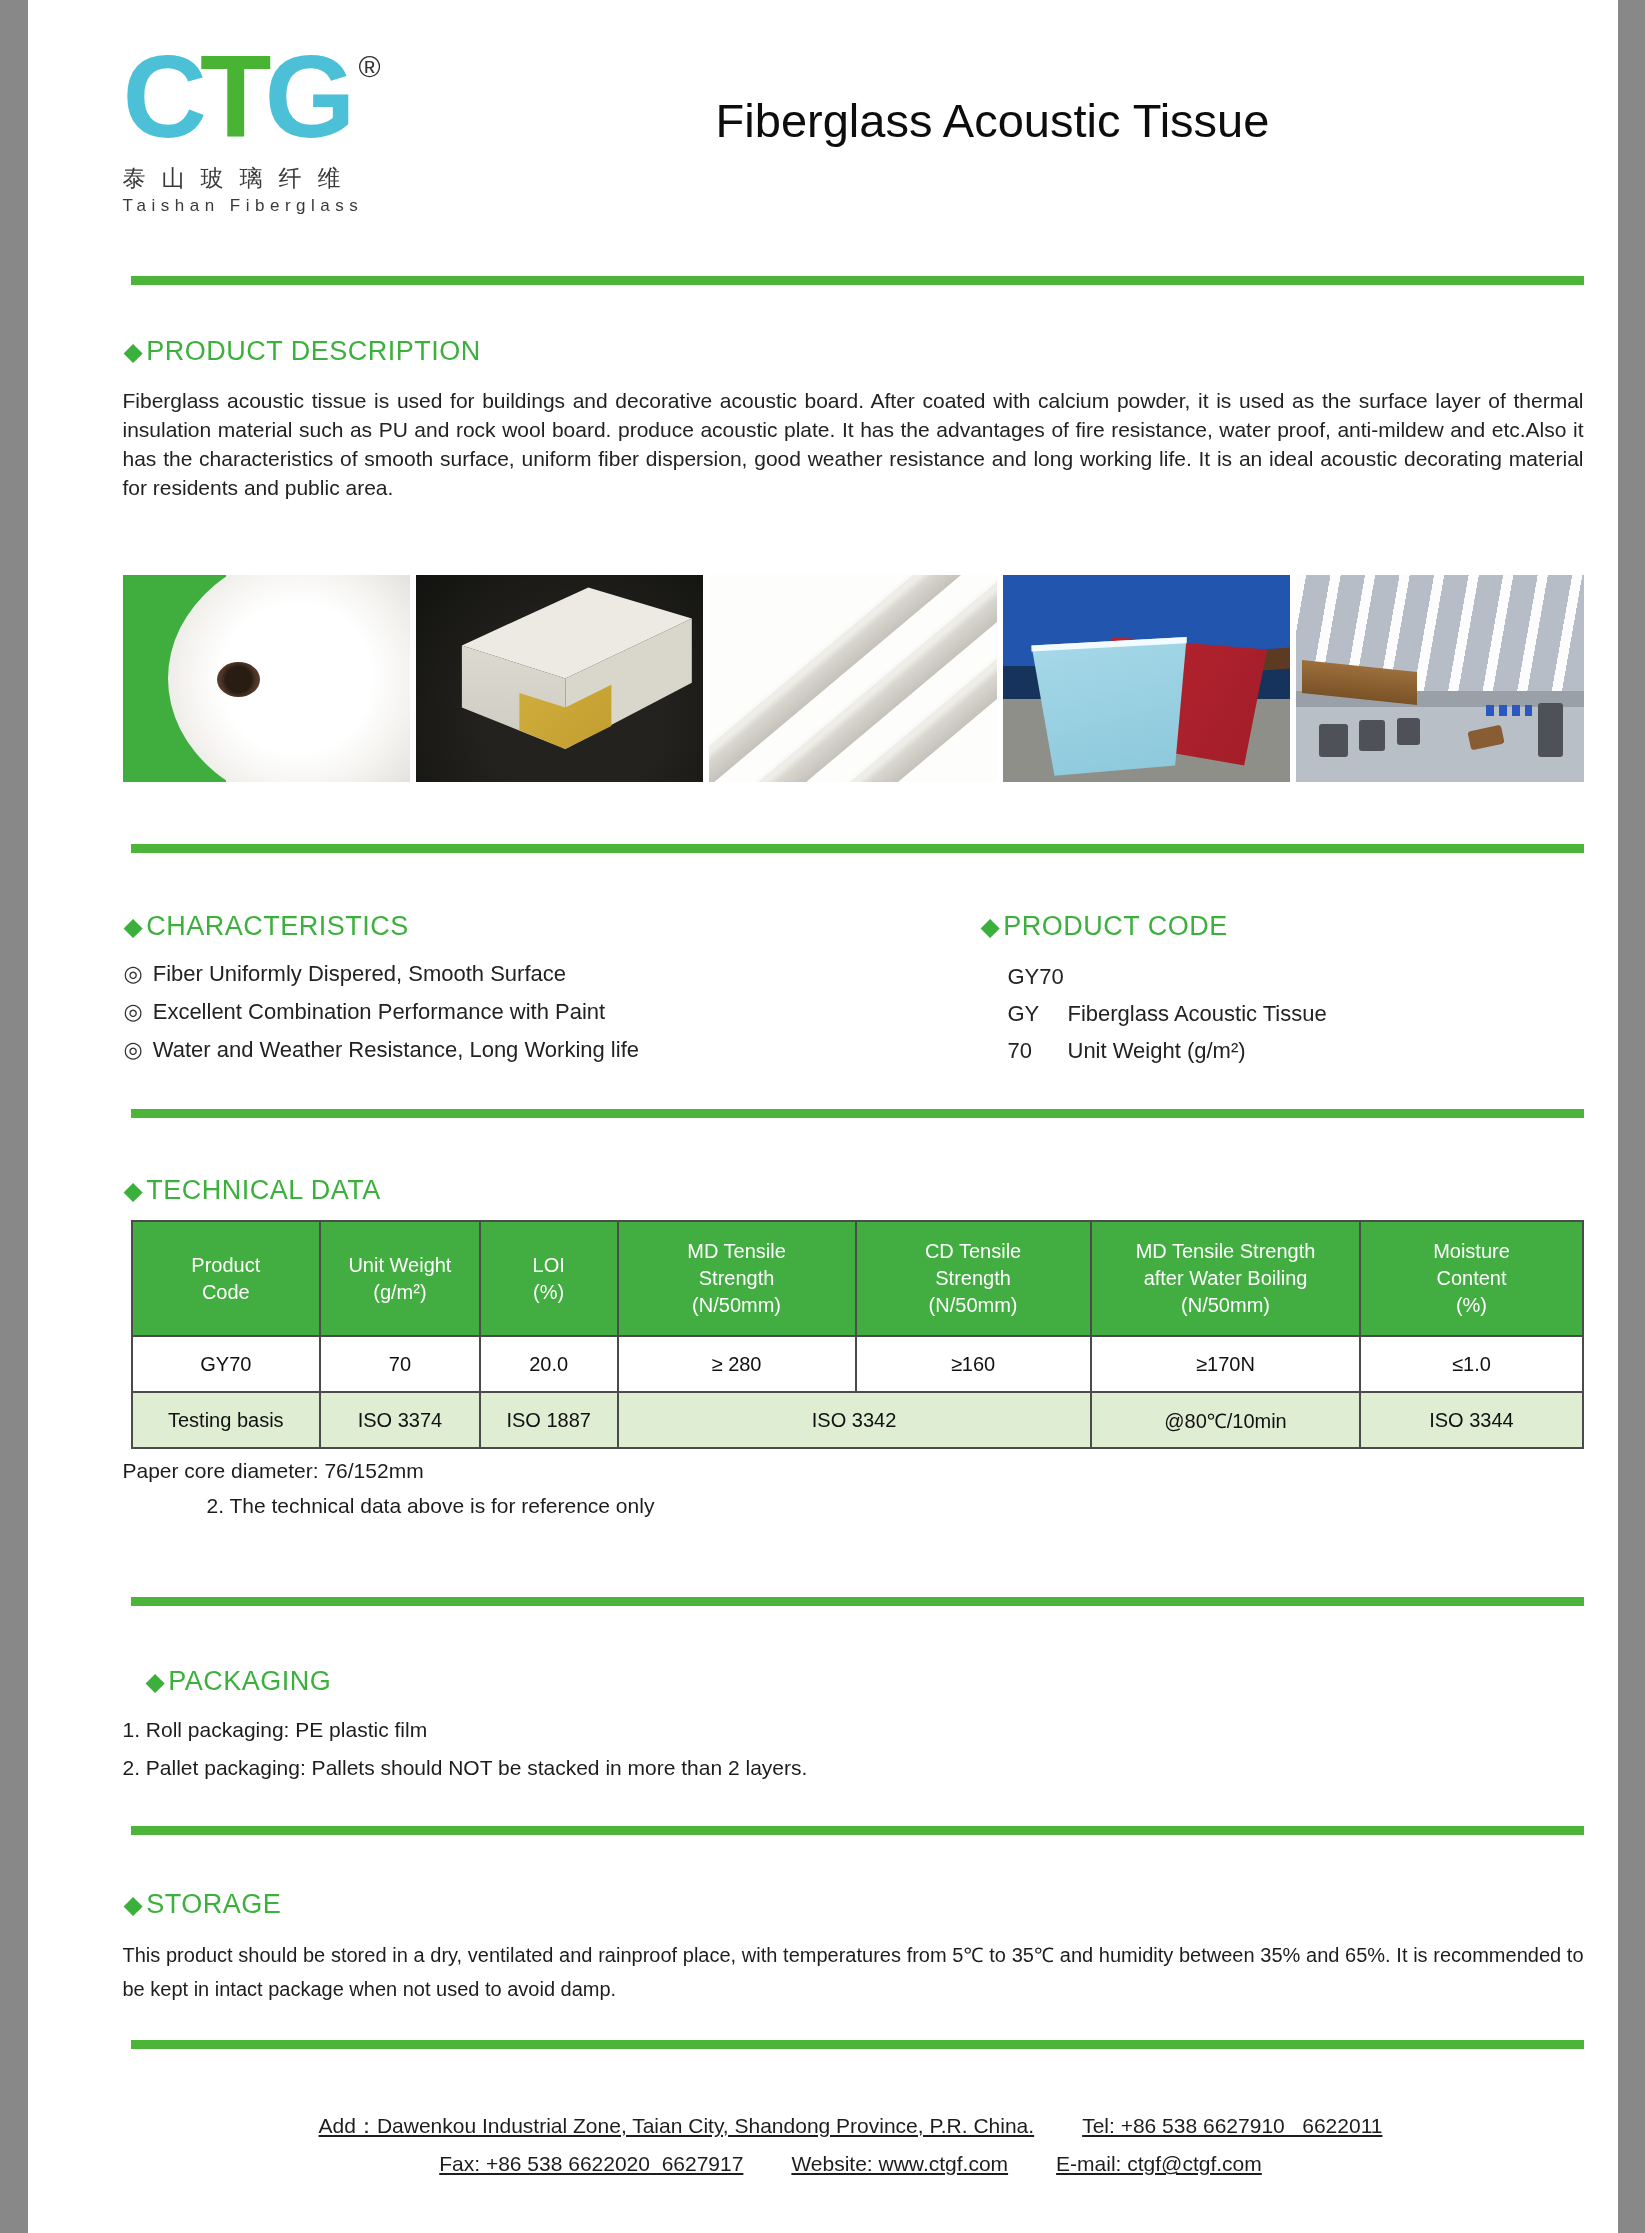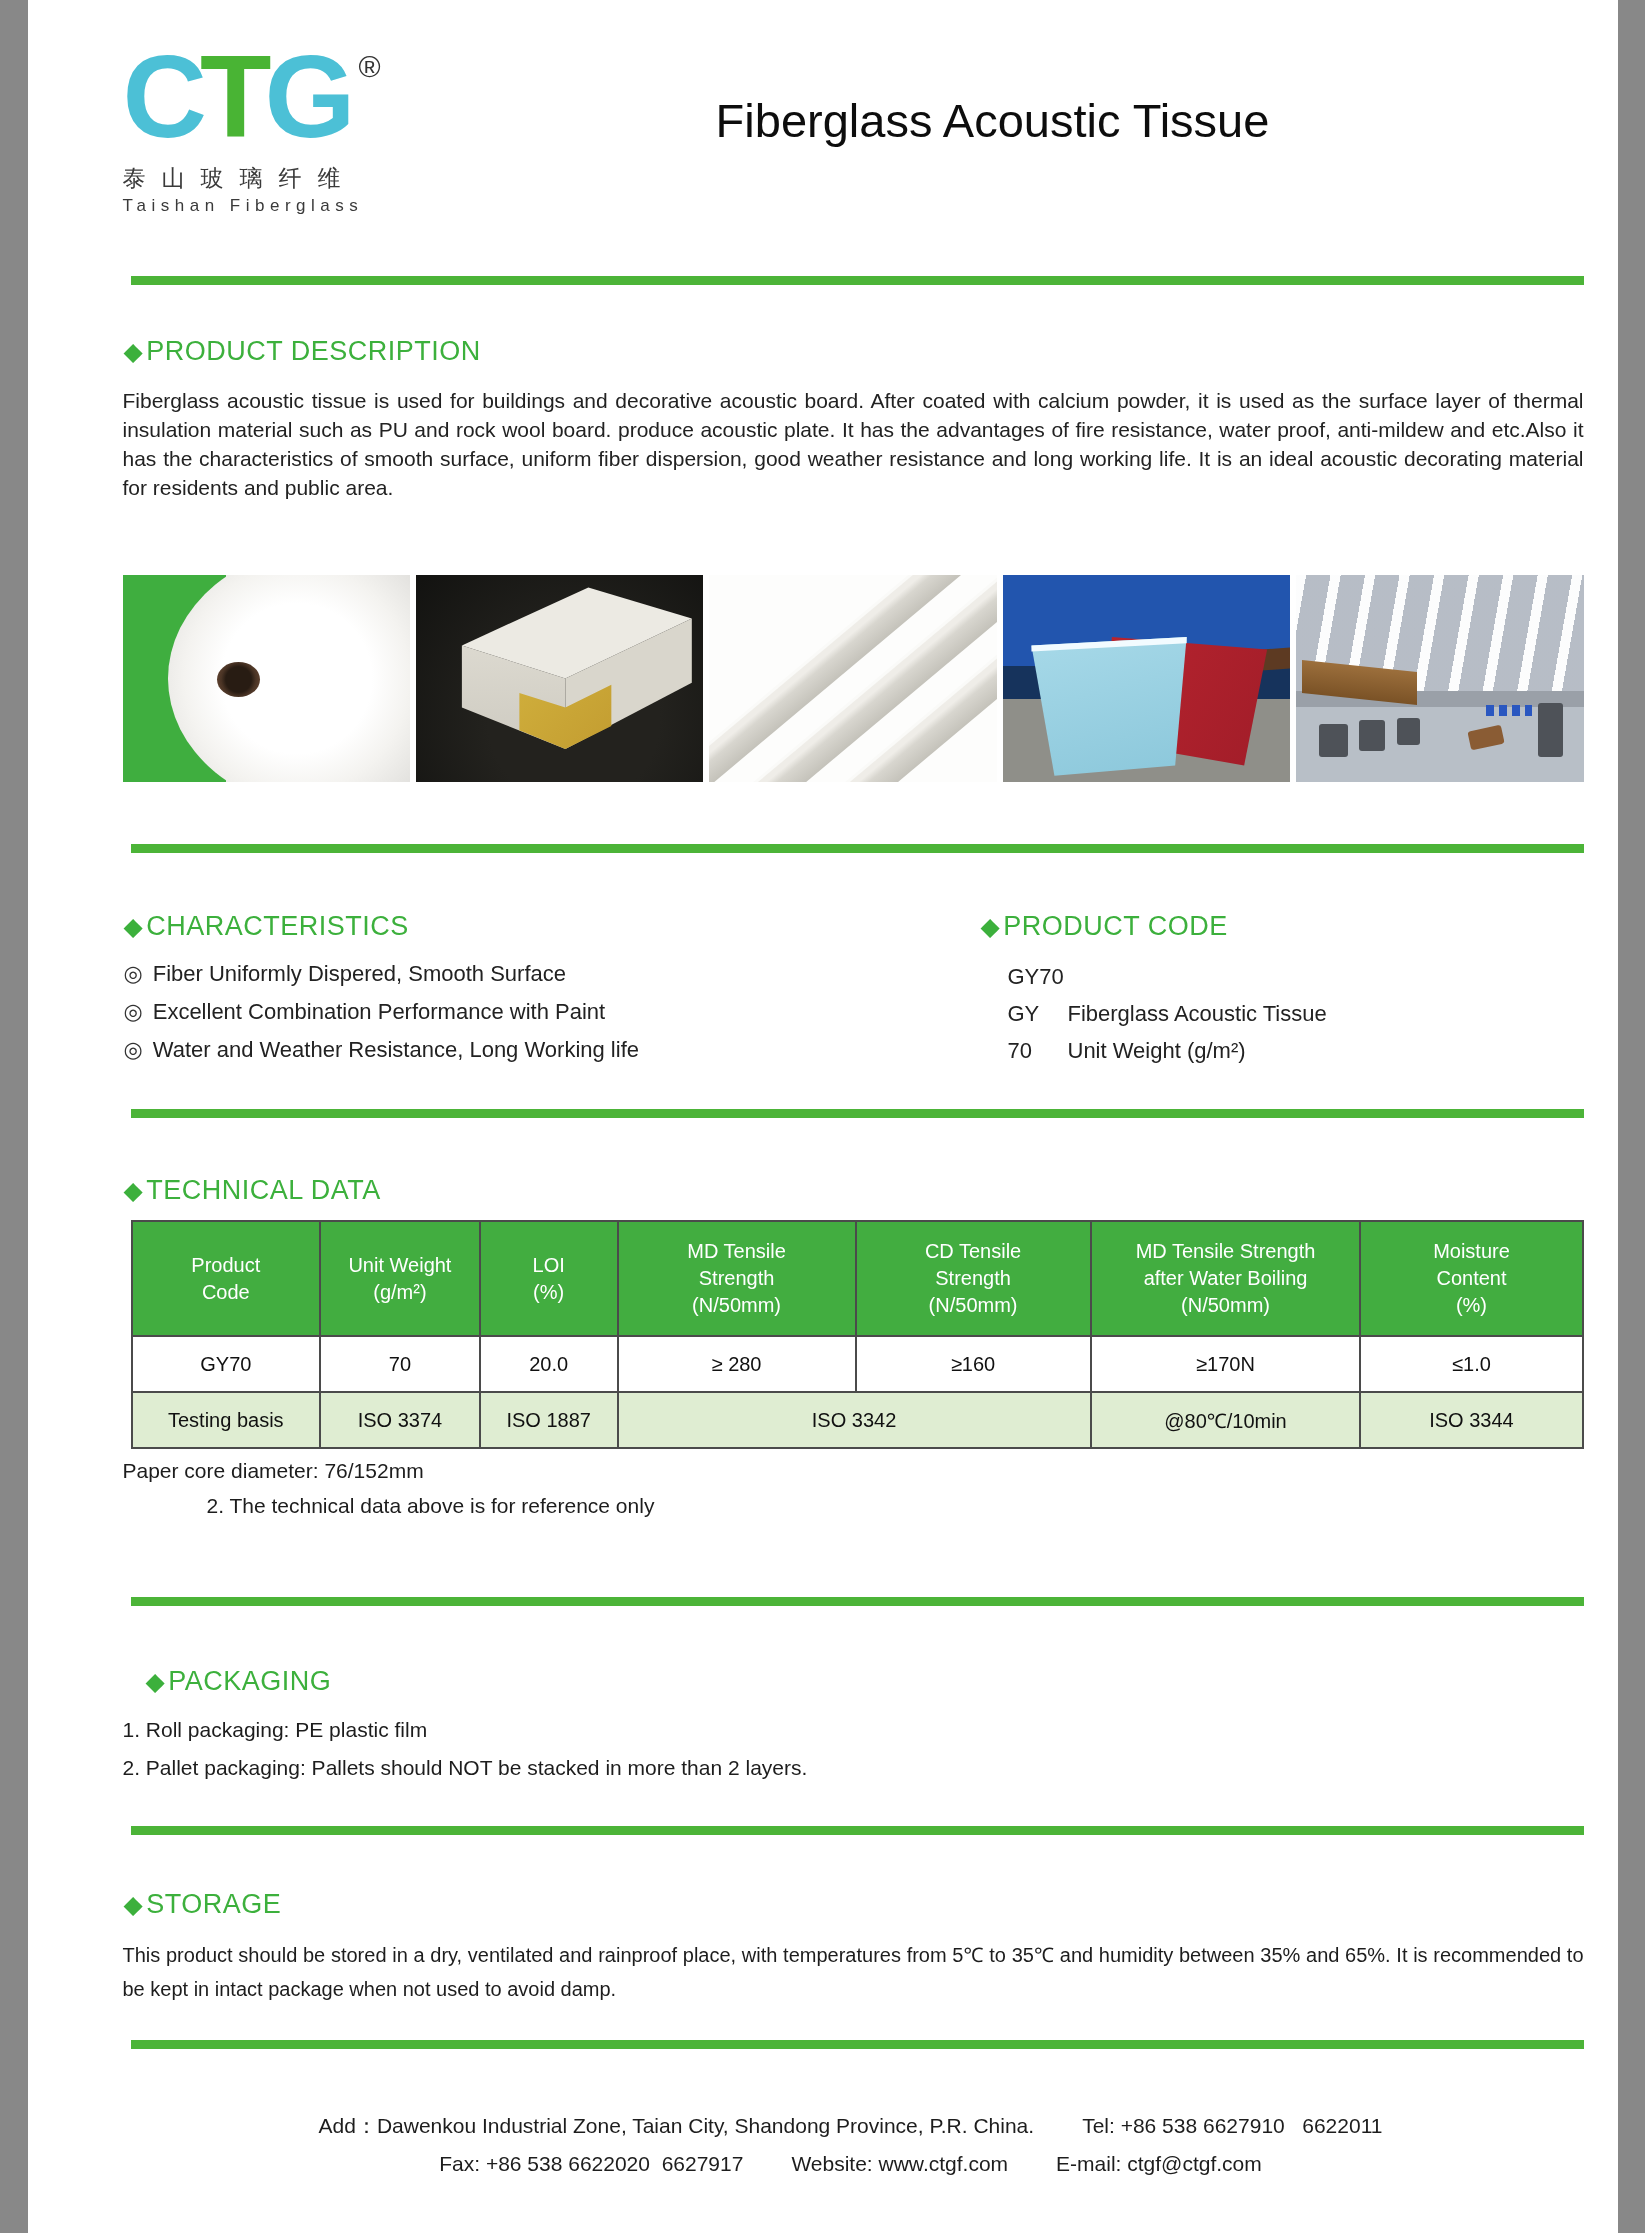--- a/index.html
+++ b/index.html
@@ -103,21 +103,21 @@
   .tech-notes { position:absolute; left:95px; top:1453px; font-size:21px; line-height:35px; color:#1d1d1d; }
   .tech-notes .n3 { padding-left:84px; }
 
   
   .pack-list { position:absolute; left:95px; top:1711px; font-size:21px; line-height:38px; color:#1d1d1d; }
   .stor-body { position:absolute; left:95px; width:1461px; top:1938px; font-size:20px; line-height:34px; color:#1d1d1d; text-align:justify; }
 
   
   .footer { position:absolute; left:0; width:1646px; top:2107px; font-size:21px; color:#1d1d1d; }
   .footer .row { display:flex; justify-content:center; gap:48px; line-height:38px; }
-  .footer .seg { white-space:pre; }
+  .footer .seg { white-space:pre;text-decoration:underline; }
 </style>
 </head>
 <body>
 
 <div class="page">
 
   <div class="logo">
     <div>
       <span class="logo-letters"><span class="cyan">C</span><span class="green">T</span><span class="cyan">G</span></span><span class="logo-reg">®</span>
     </div>

